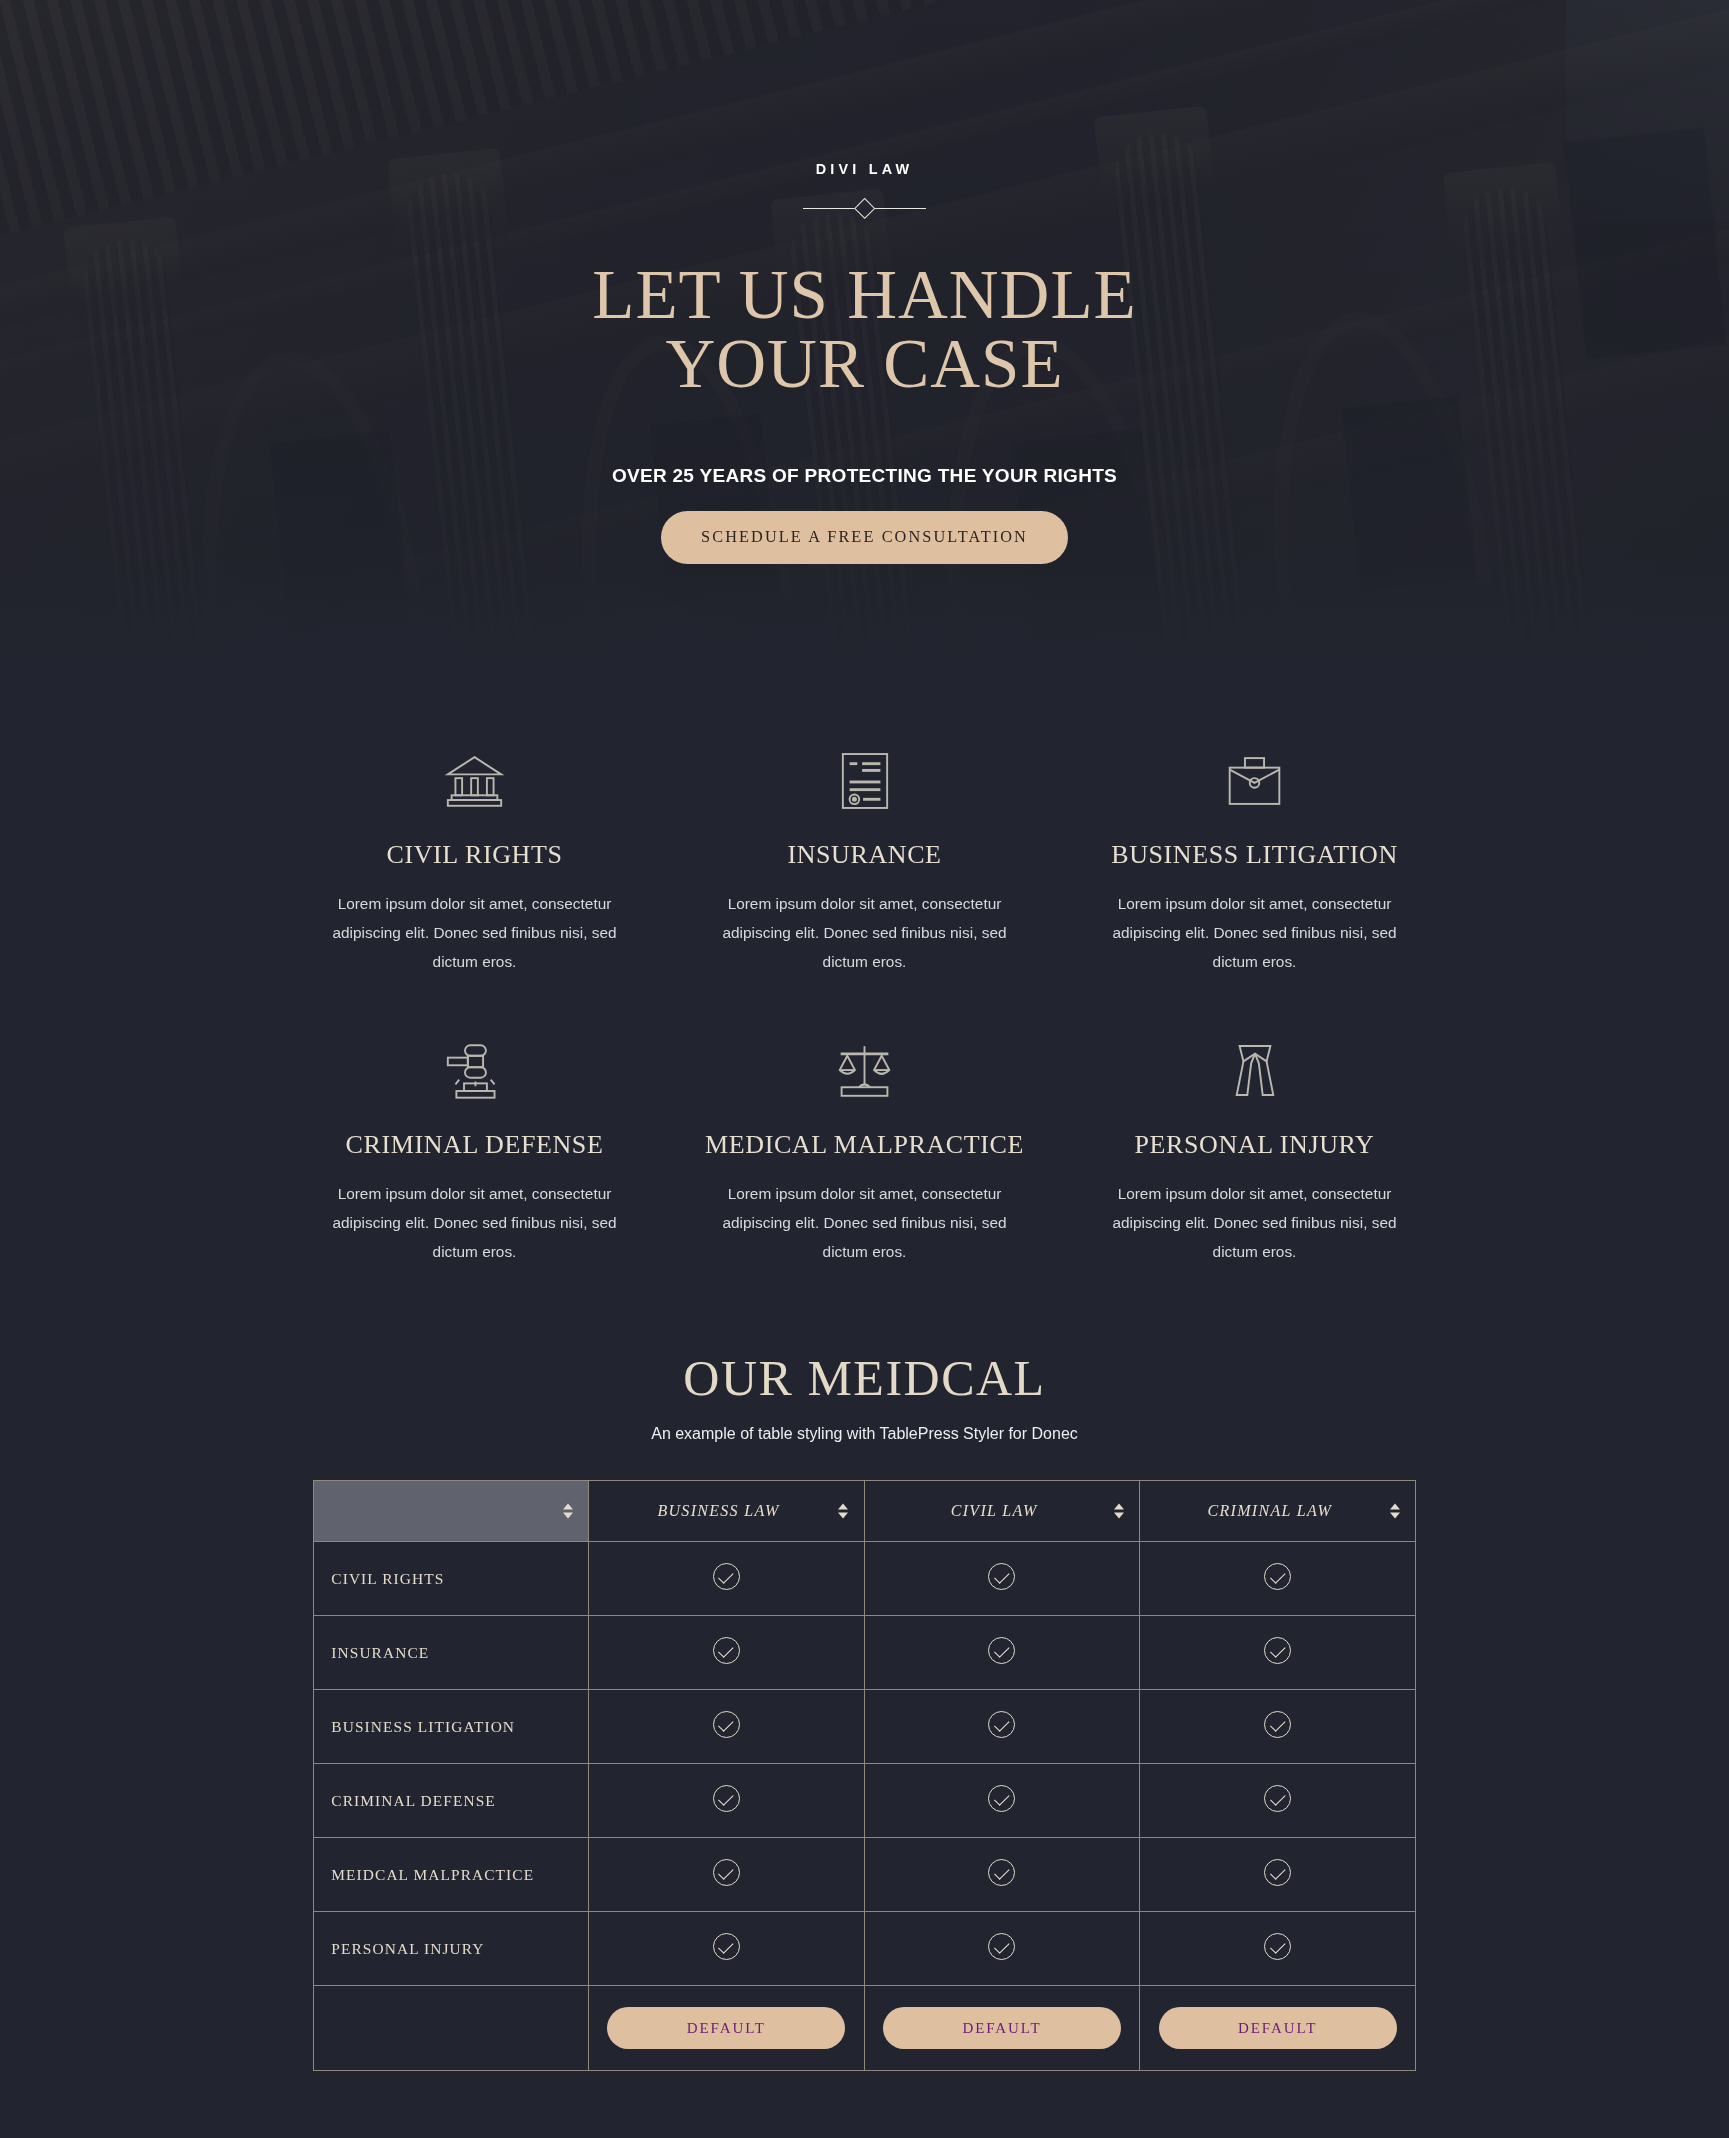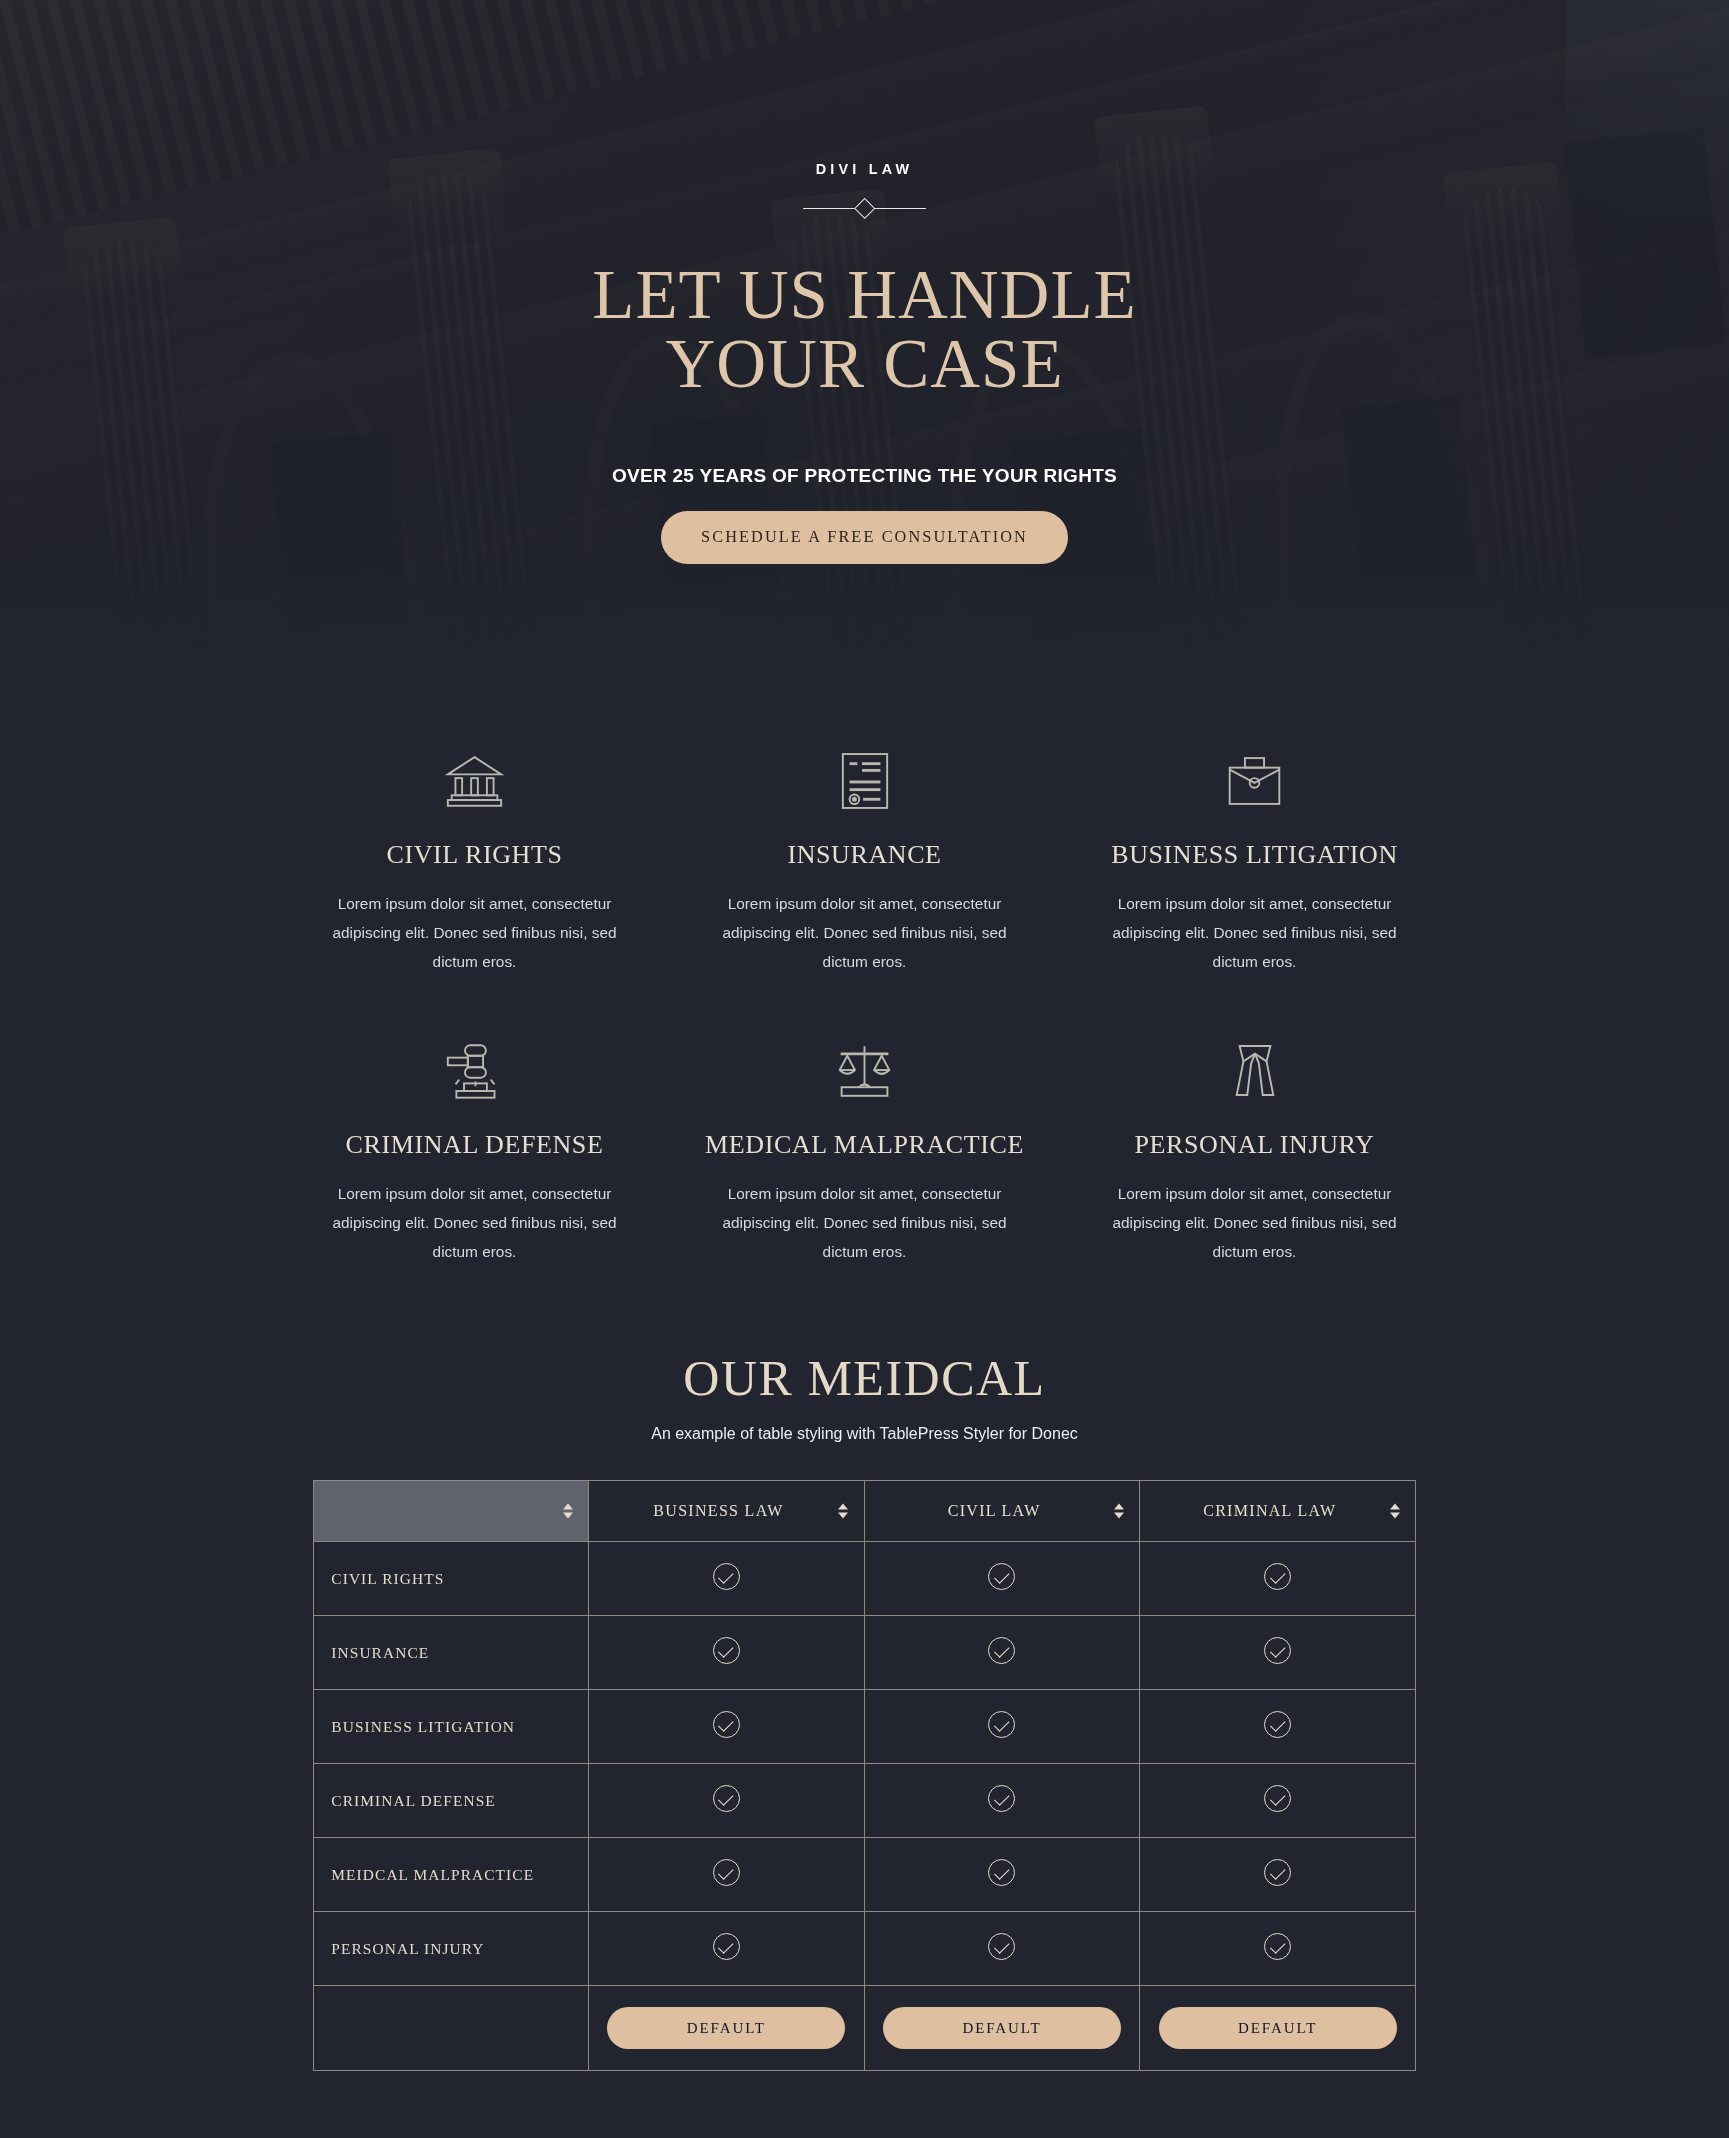--- a/index.html
+++ b/index.html
@@ -255,20 +255,21 @@
     width: 275px;
   }
   th {
     height: 61px;
     color: #e8dfcd;
     font-size: 16px;
     font-weight: 400;
     letter-spacing: 1.3px;
     position: relative;
     padding: 0 33px 0 17.3px;
+    font-style: italic;
   }
   .sort-arrows {
     position: absolute;
     right: 15.4px;
     top: 50%;
     transform: translateY(-50%);
     display: flex;
     flex-direction: column;
     gap: 2.9px;
   }
@@ -307,21 +308,21 @@
     border: solid #e9e2d5;
     border-width: 0 1.7px 1.7px 0;
     transform: rotate(45deg);
   }
   tr.btn-row td { height: 85px; }
   .default-btn {
     display: inline-block;
     width: 238px;
     padding: 12.5px 0;
     background: #debfa0;
-    color: #0f172a;
+    color: #701a75;
     border: none;
     border-radius: 29px;
     font-family: "Liberation Serif", "DejaVu Serif", serif;
     font-size: 15px;
     letter-spacing: 1.9px;
     cursor: pointer;
   }
 </style>
 </head>
 <body>

